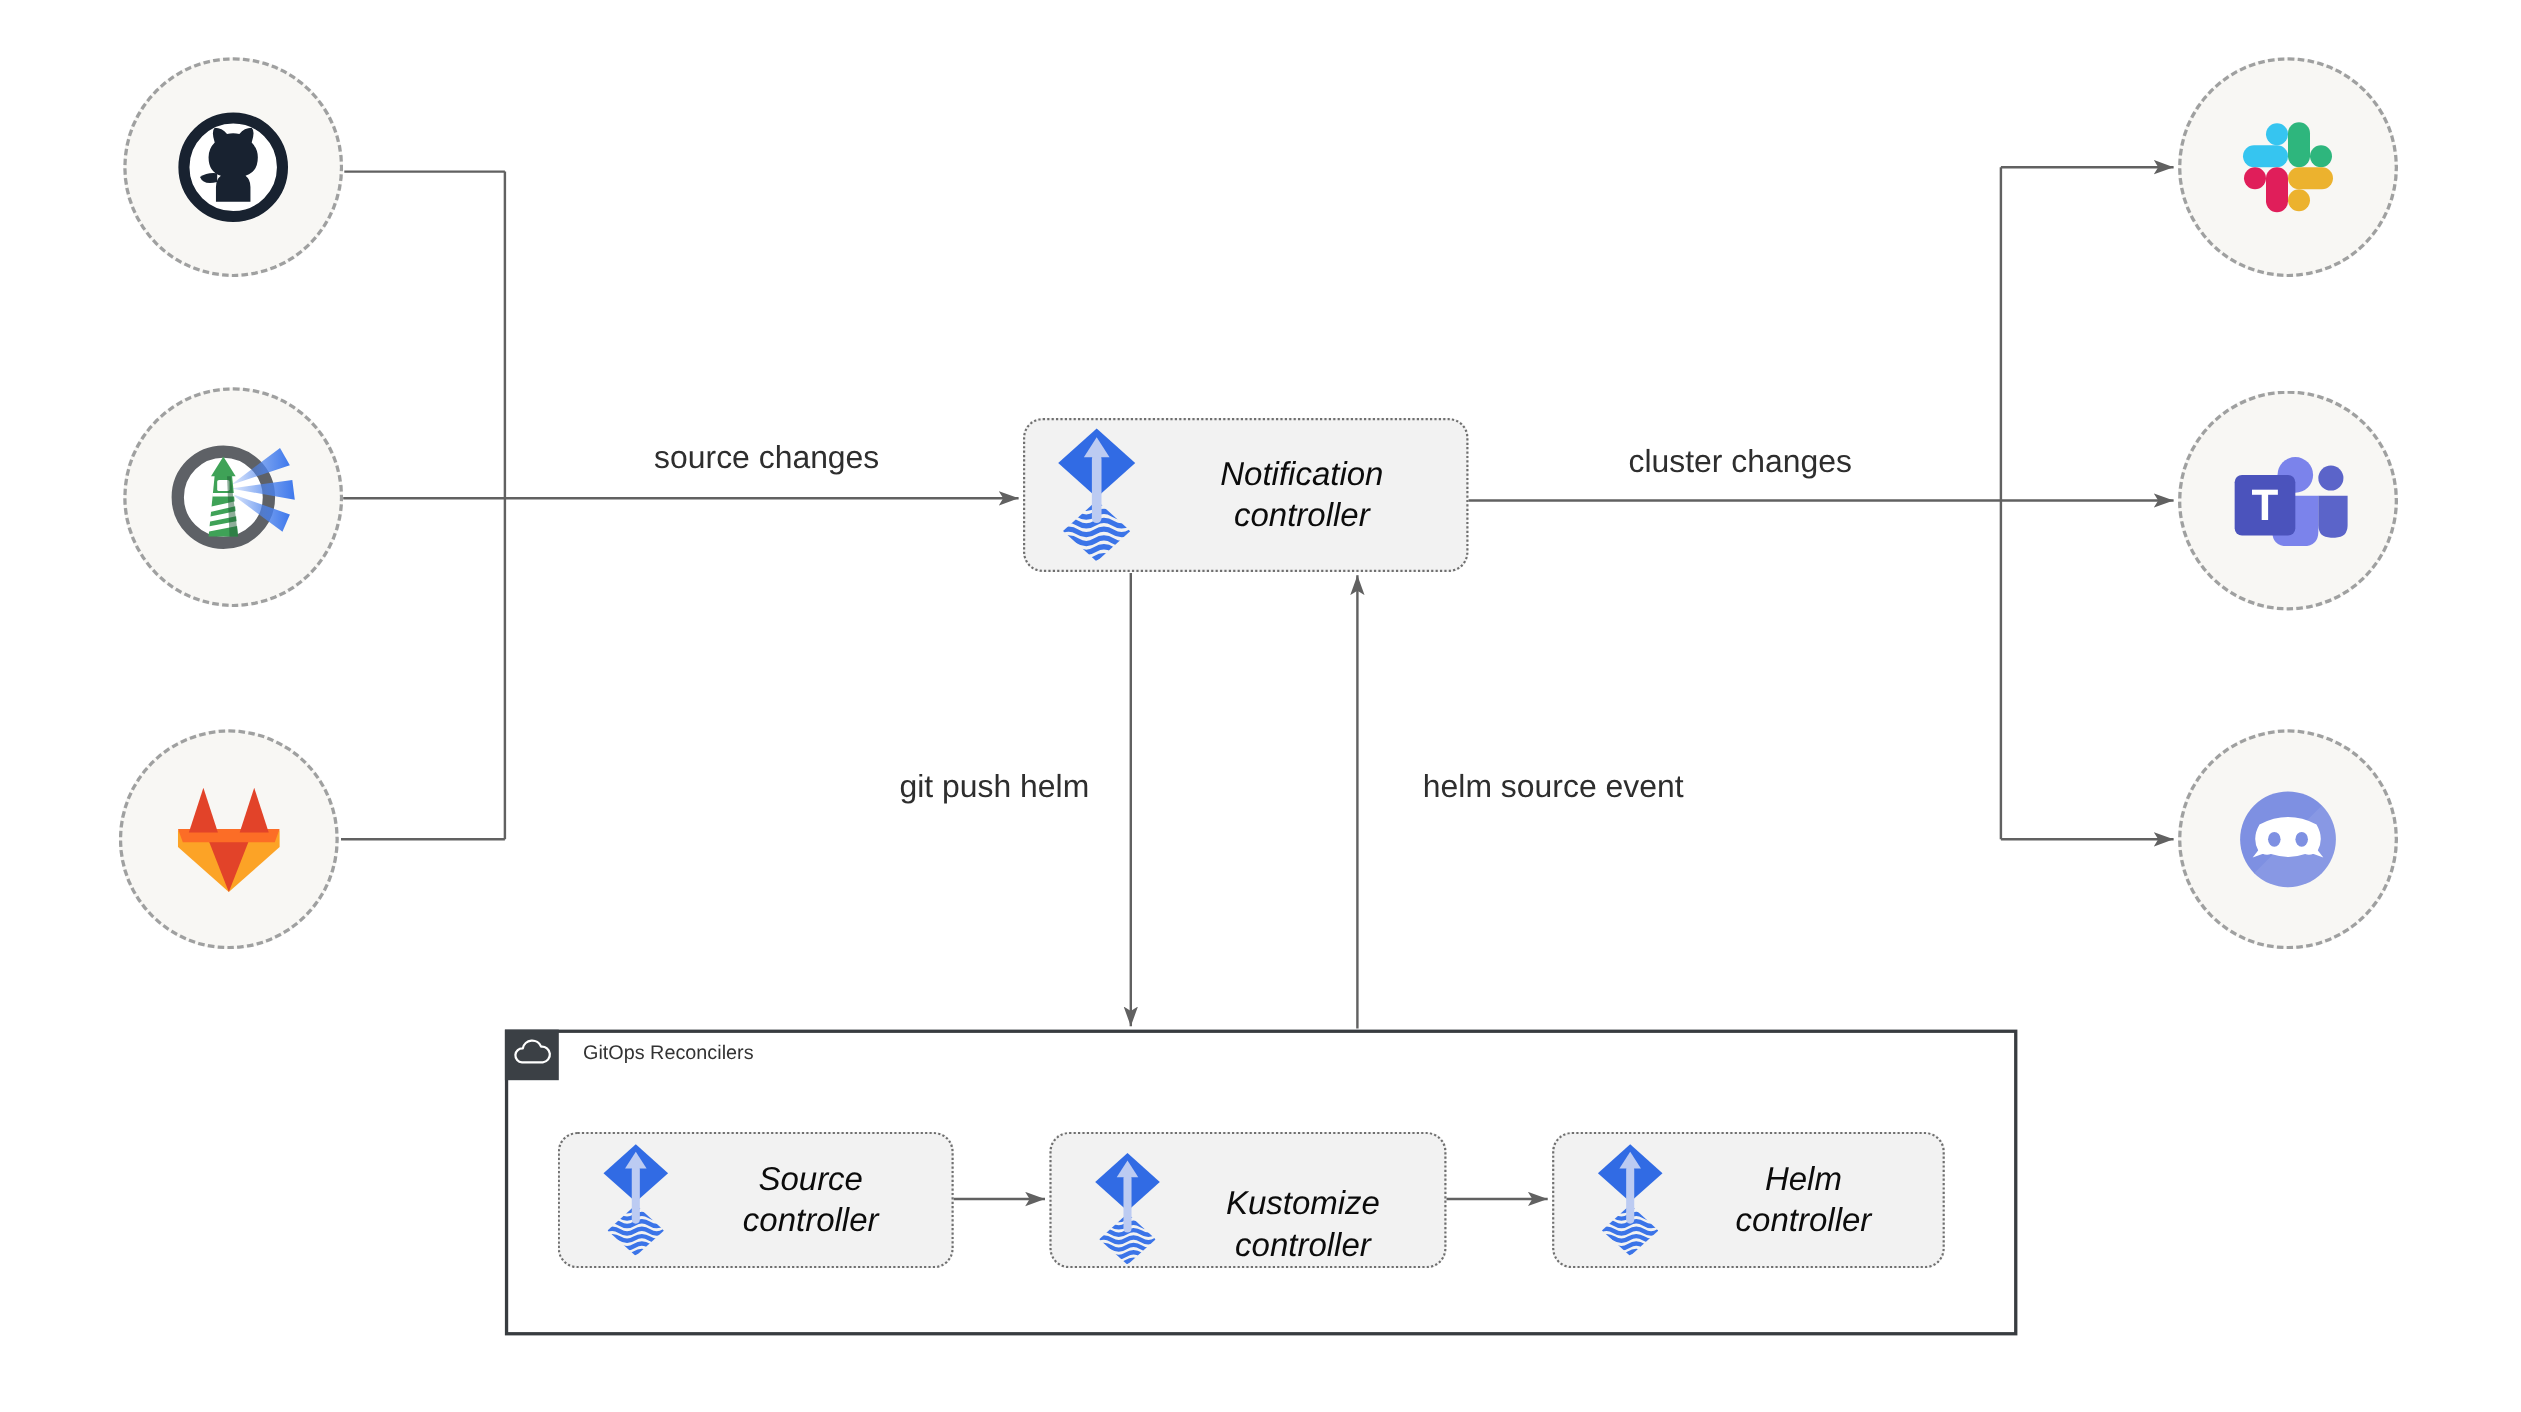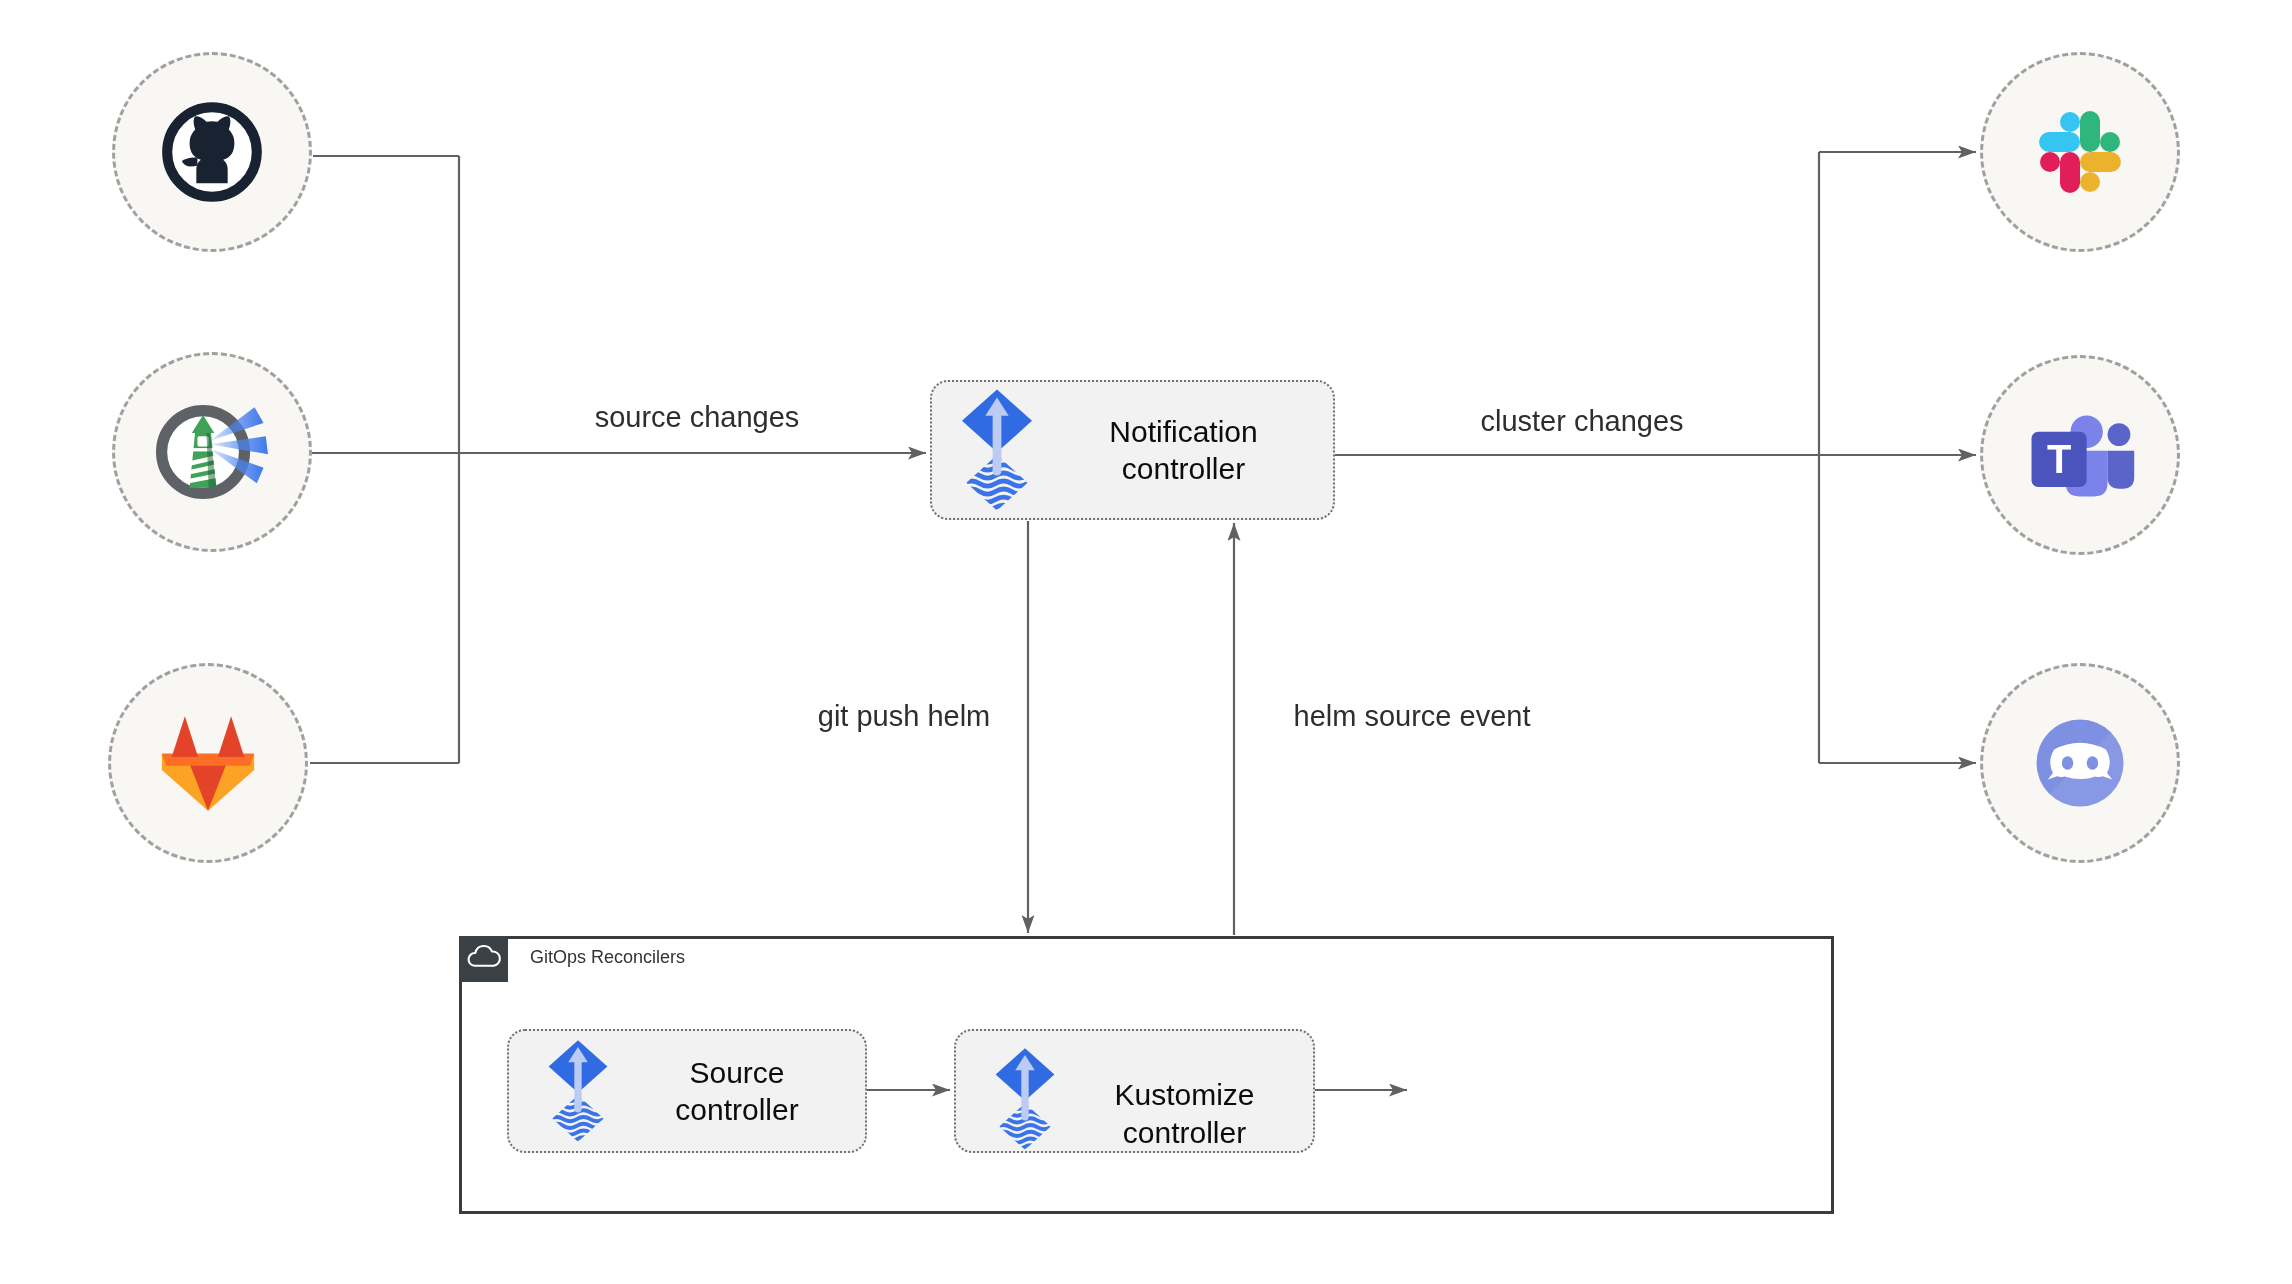--- a/index.html
+++ b/index.html
@@ -12,21 +12,21 @@
 
   
   .circle{position:absolute;width:200px;height:200px;border-radius:50%;
           border:3px dashed #9FA0A0;background:#F8F7F4;box-sizing:border-box;
           display:flex;align-items:center;justify-content:center;z-index:2;}
 
   
   .ctrl-box{position:absolute;background:#F2F2F2;border:2.5px dotted #6F6F6F;
             border-radius:18px;box-sizing:border-box;display:flex;
             align-items:center;z-index:2;}
-  .ctrl-label{flex:1;display:flex;align-items:center;justify-content:center;}
+  .ctrl-label{flex:1;display:flex;align-items:center;justify-content:center;font-style:italic;}
   .ctrl-label .txt{max-width:230px;text-align:center;font-size:30px;
                    line-height:1.25;color:#0c0c0c;}
   .inner .ctrl-label .txt{max-width:190px;}
 
   .notif{left:930px;top:380px;width:405px;height:140px;}
   .box-source{left:507px;top:1029px;width:360px;height:124px;}
   .box-kustomize{left:954px;top:1029px;width:361px;height:124px;align-items:flex-end;}
   .box-helm{left:1411px;top:1029px;width:357px;height:124px;}
 
   .flux-lg{width:74px;height:124px;margin-left:28px;flex:none;}
@@ -227,19 +227,27 @@
     </div>
   </div>
   <div class="ctrl-box inner box-kustomize">
     <svg class="flux-sm" viewBox="0 0 100 170">
         <use href="#sym-flux" xlink:href="#sym-flux"></use>
       </svg>
     <div class="ctrl-label">
       <div class="txt">Kustomize controller</div>
     </div>
   </div>
+  <div class="ctrl-box inner box-helm">
+    <svg class="flux-sm" viewBox="0 0 100 170">
+        <use href="#sym-flux" xlink:href="#sym-flux"></use>
+      </svg>
+    <div class="ctrl-label">
+      <div class="txt">Helm controller</div>
+    </div>
+  </div>
 
   <div class="edge-label" style="left:697px;top:417px">source changes</div>
   <div class="edge-label" style="left:1582px;top:421px">cluster changes</div>
   <div class="edge-label" style="left:904px;top:716px">git push helm</div>
   <div class="edge-label" style="left:1412px;top:716px">helm source event</div>
 
 </div>
 
 </body></html>

